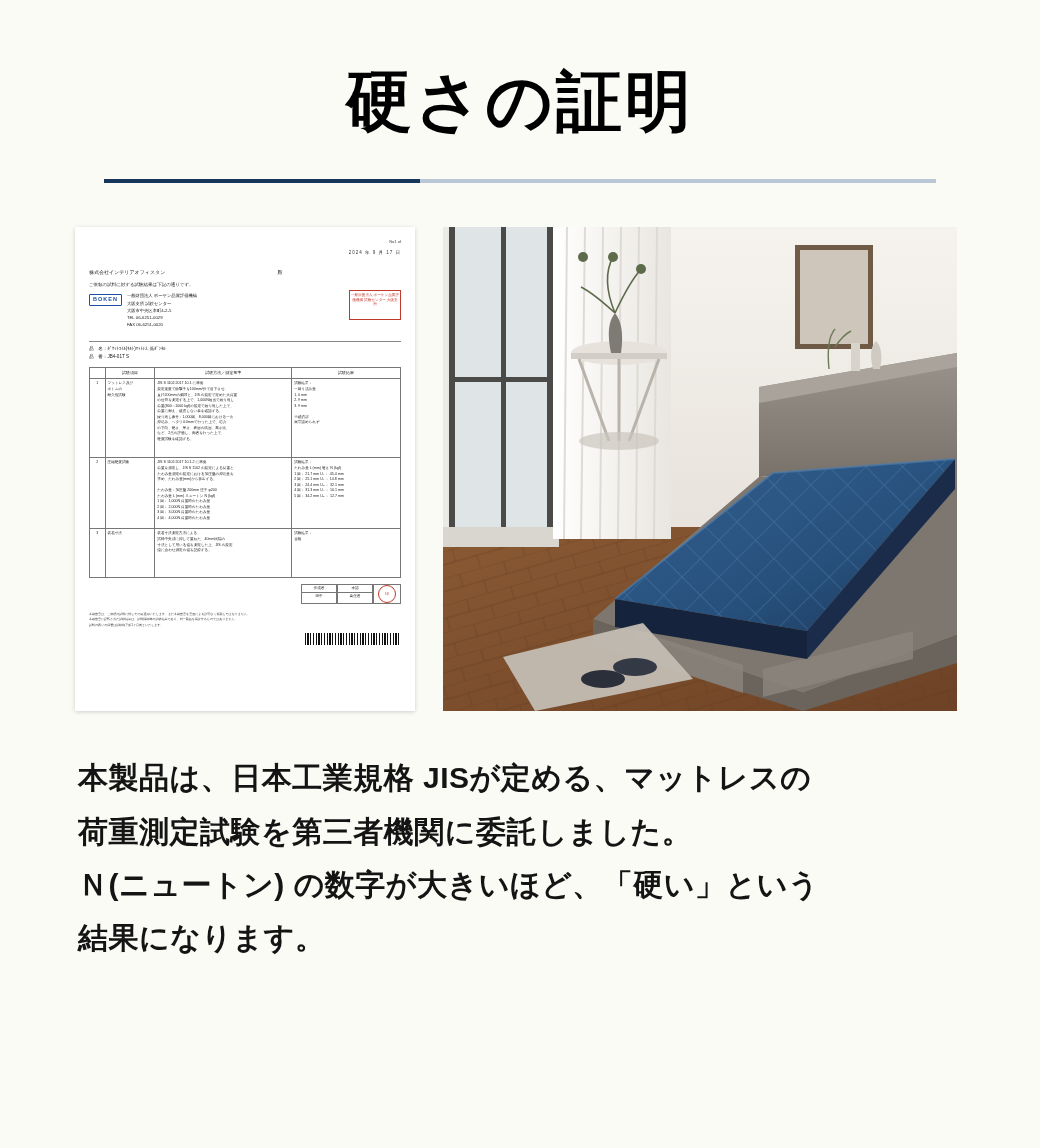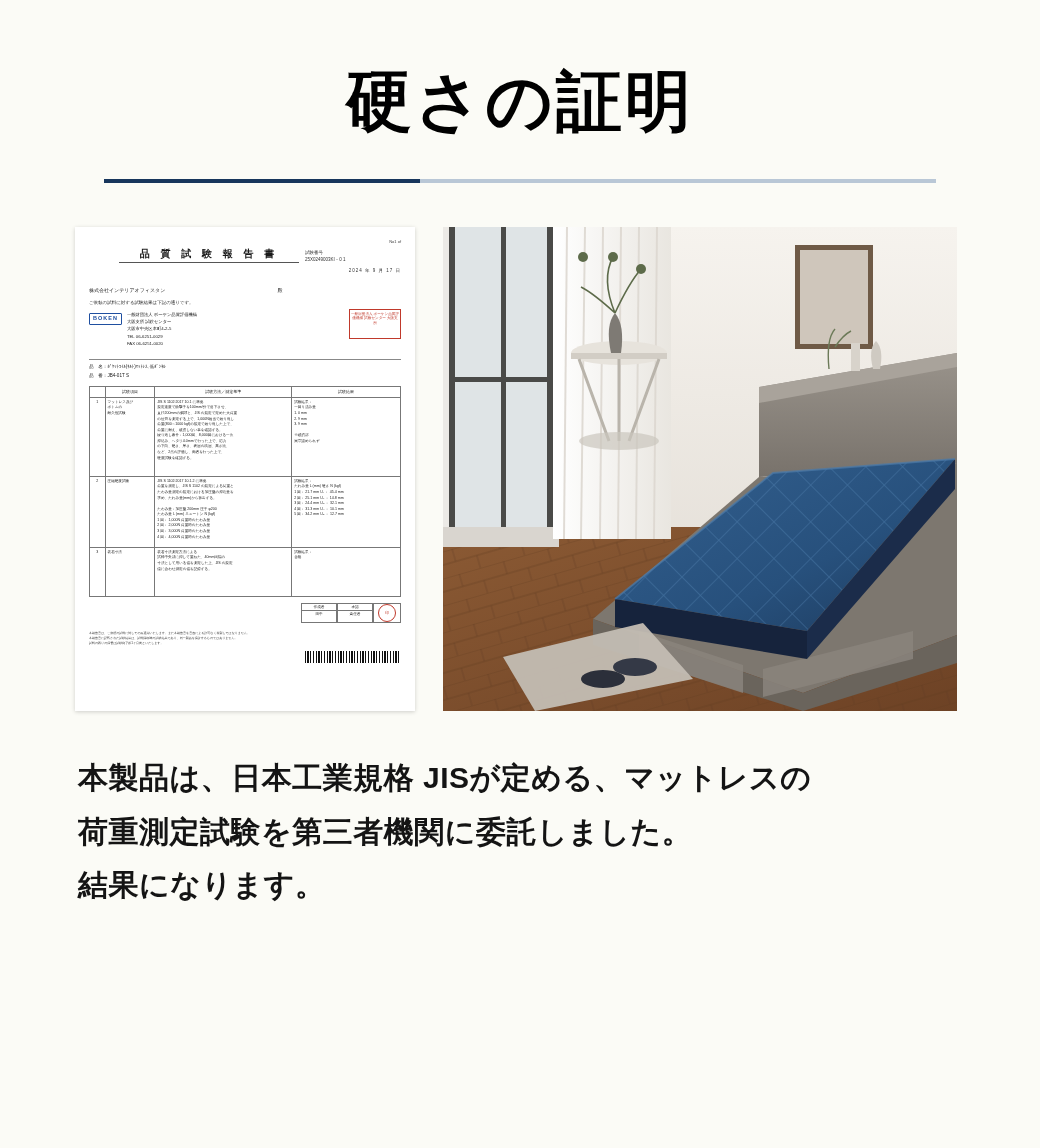--- a/index.html
+++ b/index.html
@@ -280,27 +280,20 @@
     <div class="divider-dark"></div>
     <div class="divider-light"></div>
   </div>
 
   <div class="media-row">
 
     <div class="doc">
 
       <div class="doc-topline">No1 of</div>
 
-      <div class="doc-head">
-        <div class="doc-title">品 質 試 験 報 告 書</div>
-        <div class="doc-meta">
-          <div>試験番号</div>
-          <div>25X0249003KI－0 1</div>
-        </div>
-      </div>
 
       <div class="doc-date">2024 年 9 月 17 日</div>
 
       <div class="doc-addr">
         <span>株式会社インテリアオフィスタン</span>
         <span>殿</span>
       </div>
 
       <div class="doc-note">ご依頼の試料に対する試験結果は下記の通りです。</div>
 
@@ -512,16 +505,17 @@
 
         <ellipse cx="160" cy="452" rx="22" ry="9" fill="#2b2f3a"></ellipse>
         <ellipse cx="192" cy="440" rx="22" ry="9" fill="#343946"></ellipse>
       </svg>
     </div>
   </div>
 
   <div class="body-copy">
     <p>本製品は、日本工業規格 JISが定める、マットレスの</p>
     <p>荷重測定試験を第三者機関に委託しました。</p>
+    <p>Ｎ(ニュートン) の数字が大きいほど、「硬い」という</p>
     <p>結果になります。</p>
   </div>
 
 </div>
 
 </body></html>

